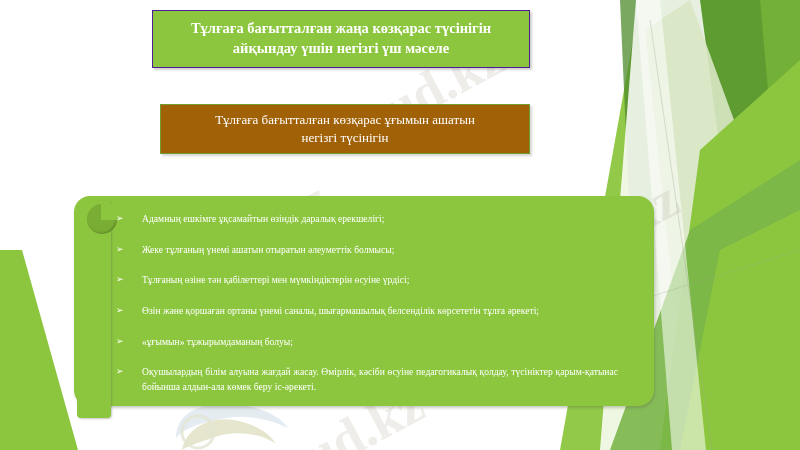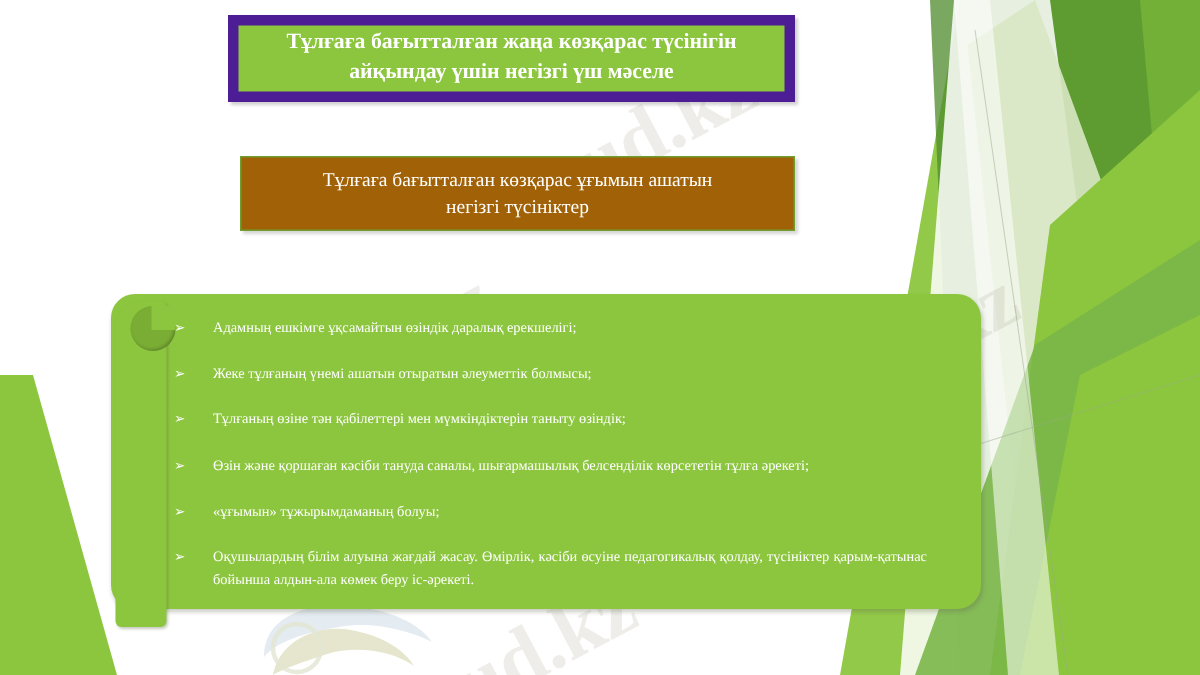--- a/index.html
+++ b/index.html
@@ -60,21 +60,21 @@
     text-align: center;
     color: #ffffff;
     font-family: "Liberation Serif", serif;
   }
   #title-box-1 {
     left: 152px;
     top: 10px;
     width: 378px;
     height: 58px;
     background: #8CC63E;
-    border: 7px solid #4c1d95;
+    border: 1px solid #4c1d95;
     box-shadow: 2px 2px 2px rgba(120,120,120,0.35);
     font-size: 14.5px;
     font-weight: bold;
     line-height: 1.35;
   }
   #title-box-2 {
     left: 160px;
     top: 104px;
     width: 370px;
     height: 50px;
@@ -205,46 +205,46 @@
   <div class="title-box" id="title-box-1">
     <span>
       <span>Тұлғаға бағытталған жаңа көзқарас түсінігін</span>
       <span>айқындау үшін негізгі үш мәселе</span>
     </span>
   </div>
 
   <div class="title-box" id="title-box-2">
     <span>
       <span>Тұлғаға бағытталған көзқарас ұғымын ашатын</span>
-      <span>негізгі түсініктер</span>
+      <span>негізгі түсінігін</span>
     </span>
   </div>
 
   <div id="scroll">
     <div class="scroll-body"></div>
     <div class="scroll-roll"></div>
     <div class="scroll-curl"></div>
     <div class="scroll-curl-mask"></div>
 
     <div id="bullets">
       <div class="bullet">
         <span class="bullet-marker">➢</span>
         <span class="bullet-text">Адамның ешкімге ұқсамайтын өзіндік даралық ерекшелігі;</span>
       </div>
       <div class="bullet">
         <span class="bullet-marker">➢</span>
         <span class="bullet-text">Жеке тұлғаның үнемі ашатын отыратын әлеуметтік болмысы;</span>
       </div>
       <div class="bullet">
         <span class="bullet-marker">➢</span>
-        <span class="bullet-text">Тұлғаның өзіне тән қабілеттері мен мүмкіндіктерін таныту өзіндік;</span>
-      </div>
-      <div class="bullet">
-        <span class="bullet-marker">➢</span>
-        <span class="bullet-text">Өзін және қоршаған кәсіби тануда саналы, шығармашылық белсенділік көрсететін тұлға әрекеті;</span>
+        <span class="bullet-text">Тұлғаның өзіне тән қабілеттері мен мүмкіндіктерін өсуіне үрдісі;</span>
+      </div>
+      <div class="bullet">
+        <span class="bullet-marker">➢</span>
+        <span class="bullet-text">Өзін және қоршаған ортаны үнемі саналы, шығармашылық белсенділік көрсететін тұлға әрекеті;</span>
       </div>
       <div class="bullet">
         <span class="bullet-marker">➢</span>
         <span class="bullet-text">«ұғымын» тұжырымдаманың болуы;</span>
       </div>
       <div class="bullet">
         <span class="bullet-marker">➢</span>
         <span class="bullet-text">Оқушылардың білім алуына жағдай жасау. Өмірлік, кәсіби өсуіне педагогикалық қолдау, түсініктер қарым-қатынас бойынша алдын-ала көмек беру іс-әрекеті.</span>
       </div>
     </div>

